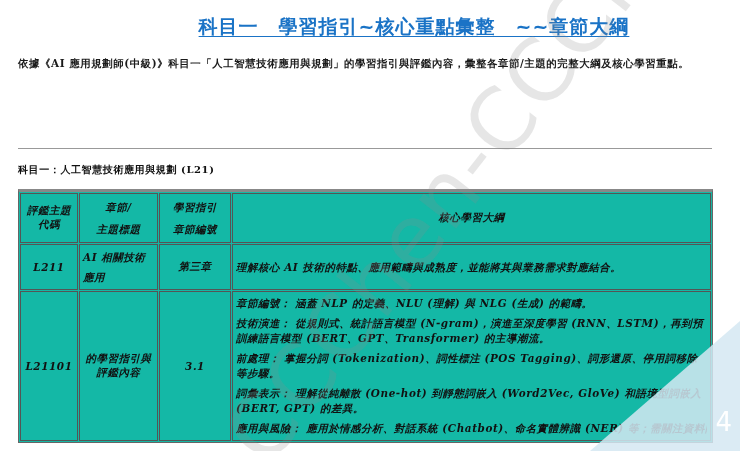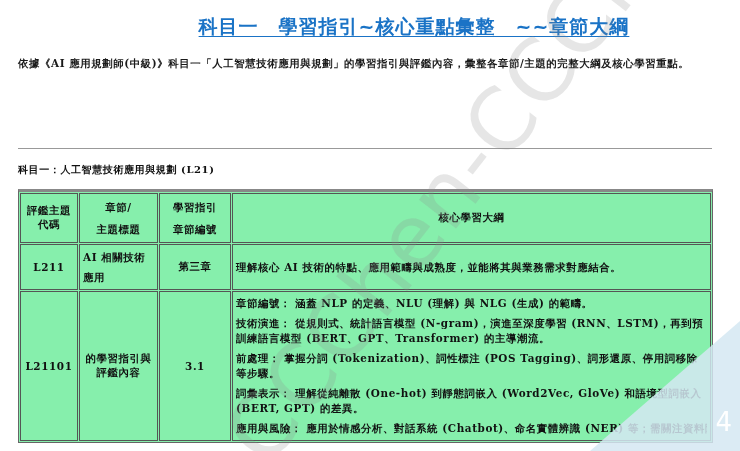--- a/index.html
+++ b/index.html
@@ -65,22 +65,23 @@
     }
     table.outline {
       position: absolute;
       top: 189px;
       left: 18px;
       width: 695px;
       border-collapse: separate;
       border-spacing: 1px;
       border: 1px solid #666;
       border-top: 3px solid #888;
-      background: #86efac;
+      background: #14b8a6;
       table-layout: fixed;
+      font-style: italic;
     }
     table.outline td, table.outline th {
       border: 1px solid #555;
       font-size: 10.4px;
       font-weight: bold;
       letter-spacing: 0.6px;
       vertical-align: middle;
       padding: 2px 3px;
       background: transparent;
     }

